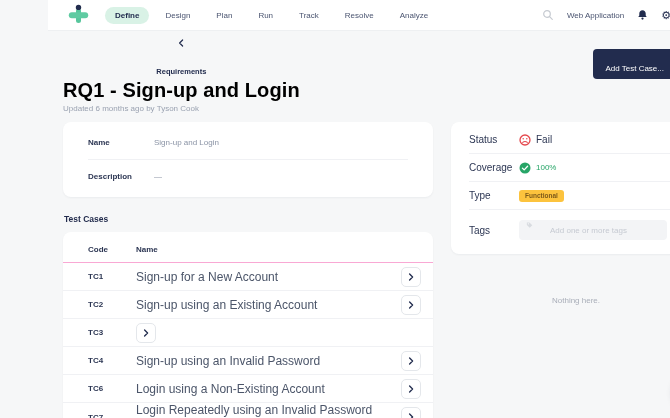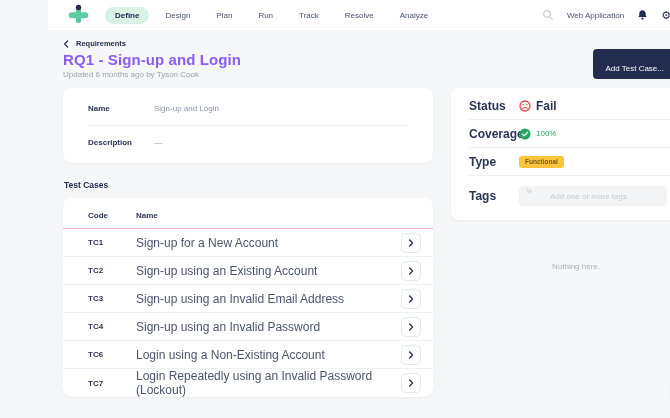--- a/index.html
+++ b/index.html
@@ -21,22 +21,22 @@
   .project-name{font-size:8px;color:#4a5470;cursor:pointer;}
   .icon-btn{display:flex;align-items:center;cursor:pointer;line-height:0;}
   .gear{font-size:11px;color:var(--brand_navy,#222c4e);line-height:1;}
   .avatar{width:18px;height:18px;border-radius:50%;cursor:pointer;
     background:radial-gradient(circle at 50% 32%,#e9d3b8 0 34%,#5d4436 35% 66%,#cbb49a 67%);
     border:1px solid #e8e2d8;}
 
   
   .main{padding:8px 15px 0 15px;}
   .page-head{display:flex;justify-content:space-between;align-items:flex-start;}
-  .breadcrumb{display:flex;align-items:center;gap:7px;font-size:7.5px;font-weight:700;color:var(--brand_navy,#222c4e);cursor:pointer;}
-  .page-title{font-size:15px;font-weight:700;color:#8b5cf6;margin-top:3px;letter-spacing:.1px;}
+  .breadcrumb{display:flex;align-items:center;gap:20px;font-size:7.5px;font-weight:700;color:var(--brand_navy,#222c4e);cursor:pointer;flex-direction:column;}
+  .page-title{font-size:20px;font-weight:700;color:#000000;margin-top:3px;letter-spacing:.1px;}
   .page-subtitle{font-size:8px;color:#9aa2b1;margin-top:2px;}
   .head-actions{display:flex;gap:7px;margin-top:10px;}
   .btn-primary{background:var(--brand_navy,#222c4e);color:#fff;font-size:8px;border:none;height:21px;padding:15px 12px;border-radius:4px;cursor:pointer;}
   .btn-more{background:#fff;color:var(--brand_navy,#222c4e);font-size:9px;font-weight:700;letter-spacing:1px;border:none;height:21px;width:20px;border-radius:4px;cursor:pointer;box-shadow:0 1px 2px rgba(20,30,60,.10);line-height:12px;}
 
   
   .columns{display:flex;gap:18px;margin-top:9px;align-items:flex-start;}
   .col-left{width:370px;flex:none;}
   .col-right{width:250px;flex:none;}
   .card{background:#fff;border-radius:8px;box-shadow:0 1px 2px rgba(20,30,60,.05);}
@@ -56,23 +56,23 @@
   .t-col-code{width:48px;flex:none;}
   .t-row{display:flex;align-items:center;height:28px;padding:0 12px 0 25px;border-bottom:1px solid #f0f1f4;cursor:pointer;}
   .t-row:last-child{border-bottom:none;}
   .t-code{width:48px;flex:none;font-size:8px;font-weight:700;color:#2c3653;}
   .t-name{flex:1;font-size:12px;color:#4b5569;}
   .row-open{width:20px;height:20px;flex:none;background:#fff;border:1px solid #e4e7eb;border-radius:5px;display:flex;align-items:center;justify-content:center;cursor:pointer;}
 
   
   .props-card{padding:4px 0;}
   .prop-row{display:flex;align-items:center;min-height:27px;padding:0 18px;}
-  .prop-row label{width:50px;flex:none;font-size:12px;font-weight:700;color:#2c3653;}
+  .prop-row label{width:50px;flex:none;font-size:10px;font-weight:400;color:#2c3653;}
   .prop-val{display:flex;align-items:center;gap:5px;}
-  .prop-text{font-size:12px;color:#2c3653;font-weight:bold;}
+  .prop-text{font-size:10px;color:#2c3653;}
   .cov-text{font-size:8px;color:var(--ok_green,#27a567);}
   .badge{background:var(--badge_amber,#fcc33d);color:#7d5a1a;font-size:6.5px;font-weight:700;padding:2.5px 6px;border-radius:3px;}
   .pdivider{height:1px;background:#f0f1f4;margin:0 18px;}
   .tags-row{min-height:40px;}
   .tags-box{display:flex;gap:17px;background:#f3f4f6;border-radius:4px;height:20px;width:148px;padding:0 7px;}
   .tags-box input{border:none;background:transparent;outline:none;font-size:8px;color:#4b5569;width:120px;}
   .tags-box input::placeholder{color:#c6cad2;}
 
   .empty-state{text-align:center;font-size:8px;color:#a9aeb9;margin-top:42px;}
 
@@ -172,21 +172,20 @@
             <span class="t-code">TC2</span>
             <span class="t-name">Sign-up using an Existing Account</span>
             <button class="row-open">
                 <svg width="8" height="8" viewBox="0 0 8 8">
                   <path d="M2.6 1 L5.6 4 L2.6 7" fill="none" stroke="#222c4e" stroke-width="1.3" stroke-linecap="round" stroke-linejoin="round"></path>
                 </svg>
               </button>
           </div>
           <div class="t-row">
             <span class="t-code">TC3</span>
-            <span class="t-name">Sign-up using an Invalid Email Address</span>
             <button class="row-open">
                 <svg width="8" height="8" viewBox="0 0 8 8">
                   <path d="M2.6 1 L5.6 4 L2.6 7" fill="none" stroke="#222c4e" stroke-width="1.3" stroke-linecap="round" stroke-linejoin="round"></path>
                 </svg>
               </button>
           </div>
           <div class="t-row">
             <span class="t-code">TC4</span>
             <span class="t-name">Sign-up using an Invalid Password</span>
             <button class="row-open">

